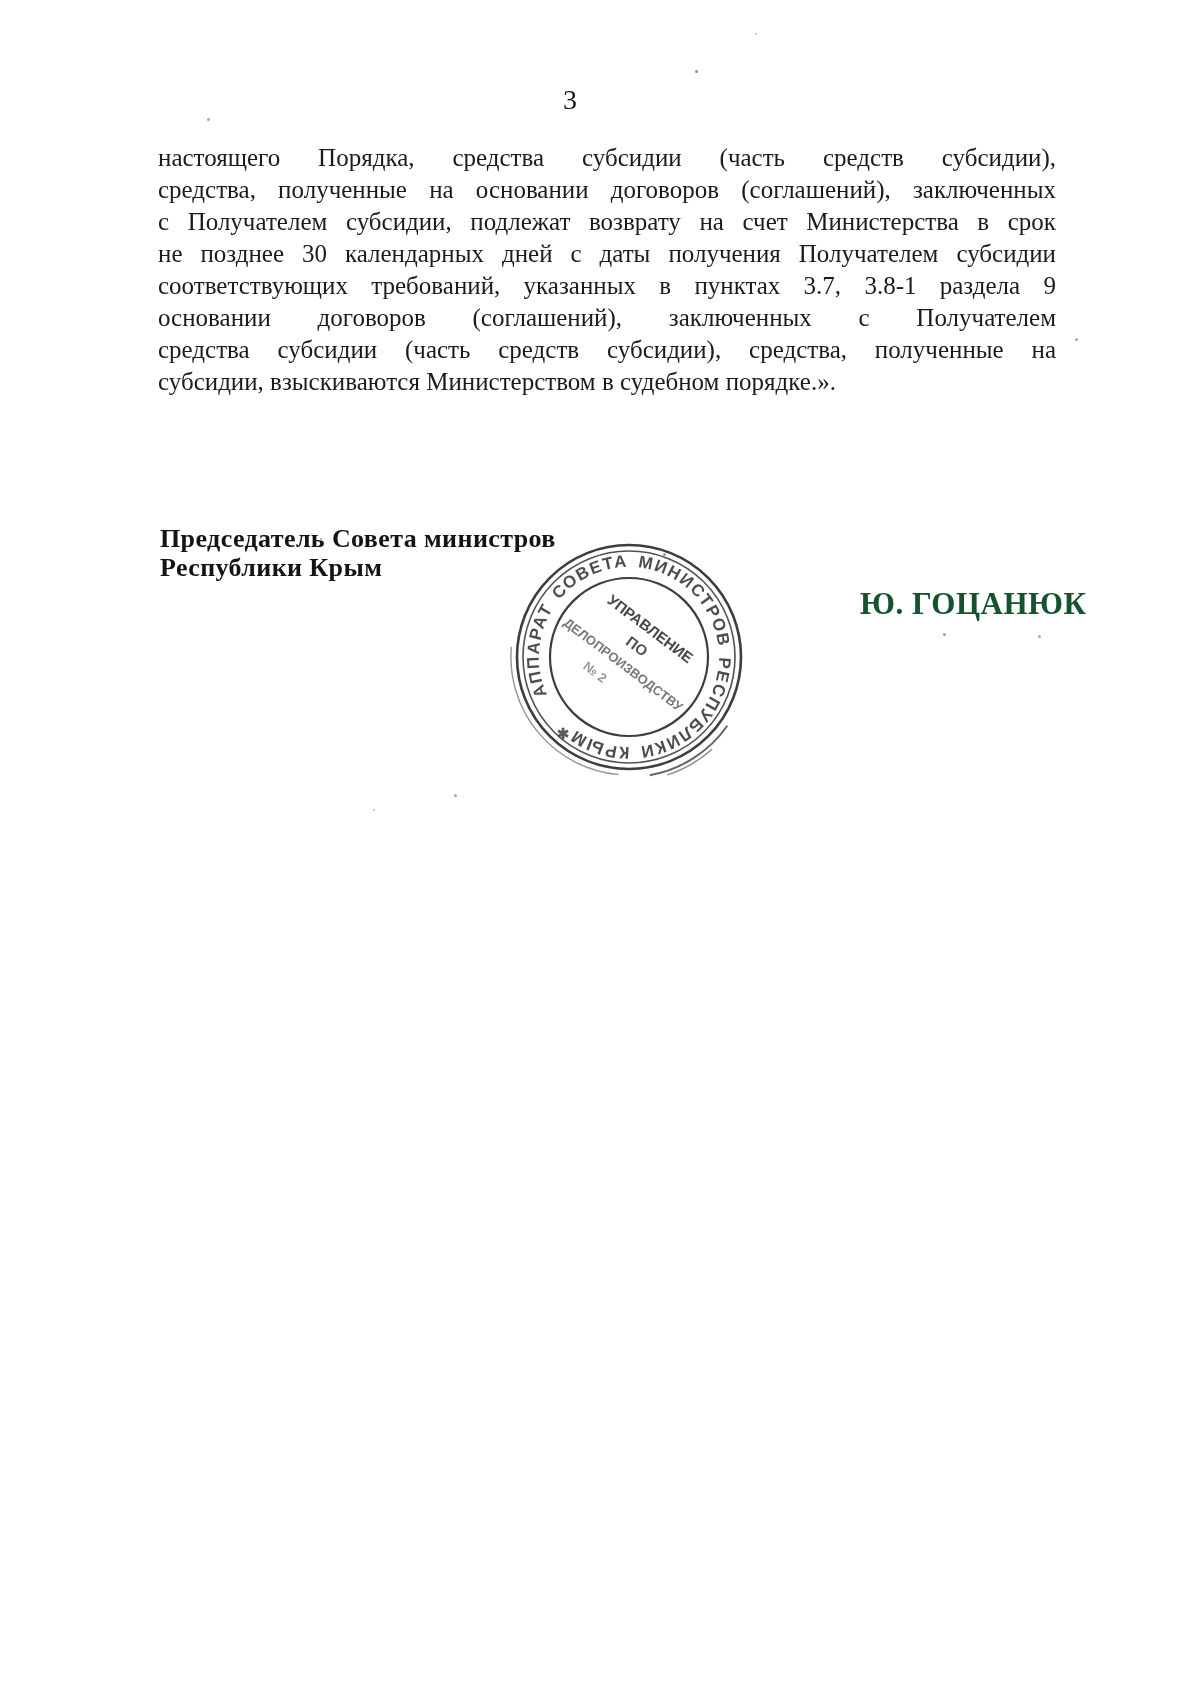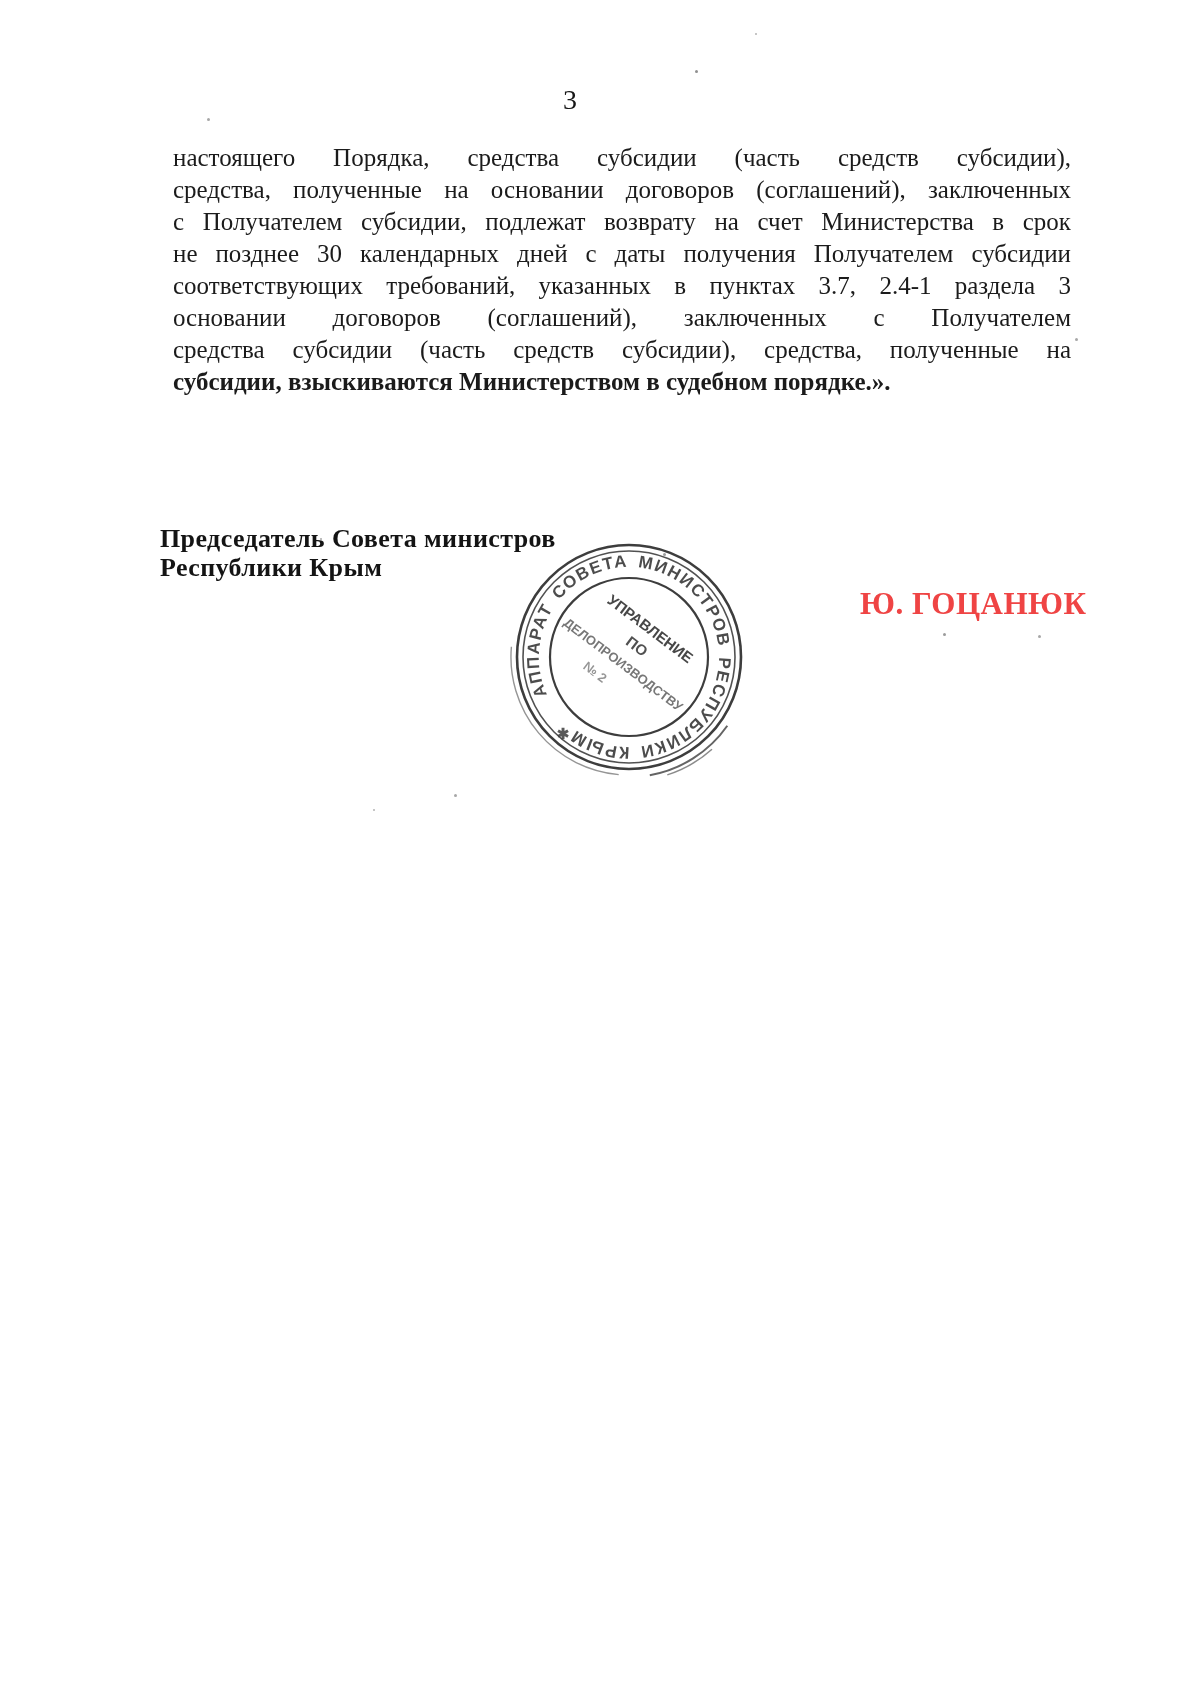--- a/index.html
+++ b/index.html
@@ -22,52 +22,50 @@
     color: #161616;
   }
   .body-text {
     position: absolute;
     top: 142px;
     left: 158px;
     width: 898px;
     font-size: 25px;
     line-height: 32px;
     color: #1b1b1b;
-    margin-left: 15px;
   }
   .body-text .line {
     text-align: justify;
     text-align-last: justify;
     height: 32px;
     white-space: nowrap;
   }
   .body-text .line.last {
     text-align-last: left;
     white-space: normal;
-    font-weight: bold;
   }
   .sig-block {
     position: absolute;
     top: 524px;
     left: 160px;
     width: 480px;
     font-size: 26px;
     font-weight: bold;
     line-height: 29px;
     color: #141414;
     letter-spacing: 0.4px;
   }
   .sig-name {
     position: absolute;
     top: 586px;
     left: 860px;
     font-size: 31px;
     font-weight: bold;
     letter-spacing: 0.5px;
-    color: #ef4444;
+    color: #14532d;
     white-space: nowrap;
   }
   .stamp {
     position: absolute;
     left: 504px;
     top: 532px;
     width: 250px;
     height: 250px;
     opacity: 0.88;
   }
@@ -83,21 +81,21 @@
 
 <div class="page">
 
   <div class="page-number">3</div>
 
   <div class="body-text">
     <div class="line">настоящего Порядка, средства субсидии (часть средств субсидии),</div>
     <div class="line">средства, полученные на основании договоров (соглашений), заключенных</div>
     <div class="line">с Получателем субсидии, подлежат возврату на счет Министерства в срок</div>
     <div class="line">не позднее 30 календарных дней с даты получения Получателем субсидии</div>
-    <div class="line">соответствующих требований, указанных в пунктах 3.7, 2.4-1 раздела 3</div>
+    <div class="line">соответствующих требований, указанных в пунктах 3.7, 3.8-1 раздела 9</div>
     <div class="line">основании договоров (соглашений), заключенных с Получателем</div>
     <div class="line">средства субсидии (часть средств субсидии), средства, полученные на</div>
     <div class="line last">субсидии, взыскиваются Министерством в судебном порядке.».</div>
   </div>
 
   <div class="sig-block">
     <div>Председатель Совета министров</div>
     <div>Республики Крым</div>
   </div>
 

